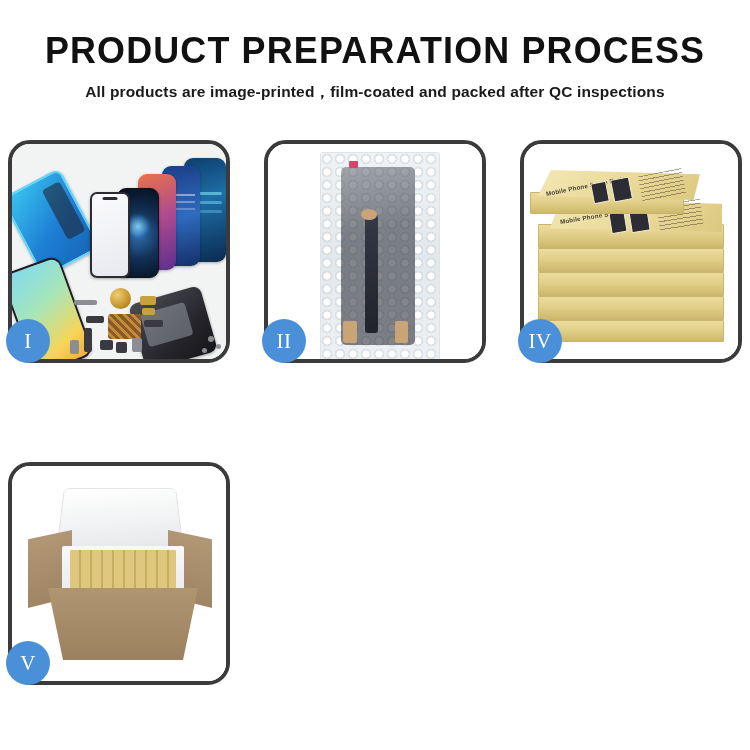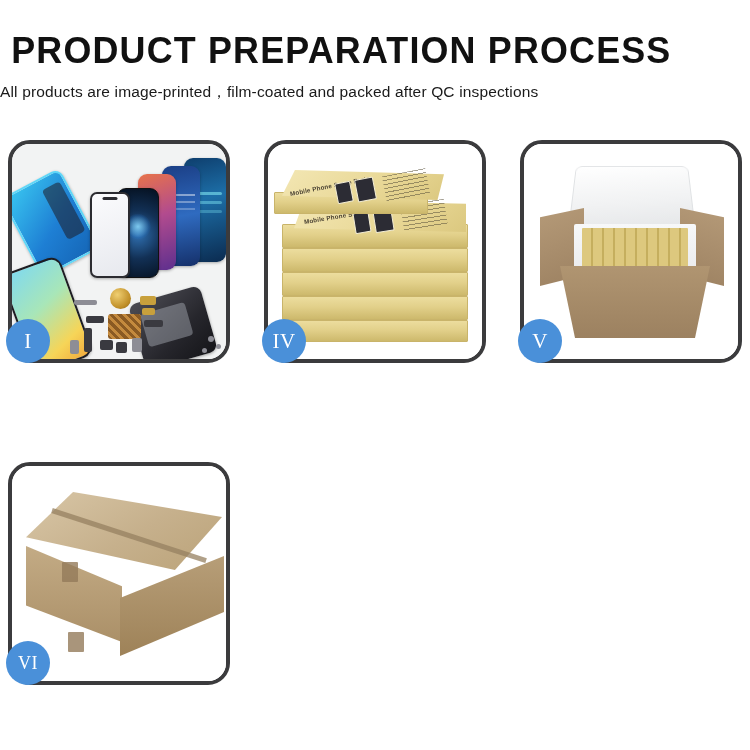--- a/index.html
+++ b/index.html
@@ -10,36 +10,36 @@
   body {
     width: 750px;
     height: 750px;
     overflow: hidden;
     font-family: "Liberation Sans", sans-serif;
     color: #111;
     position: relative;
   }
 
   
-  .header { padding-top: 30px; }
+  .header { text-align: center; padding-top: 30px; }
   .page-title {
     font-family: "Liberation Sans", sans-serif;
     font-size: 37px;
     font-weight: 700;
     letter-spacing: 1.2px;
     color: #111111;
     line-height: 1.15;
     transform: scaleX(0.97);
     margin: 0;
     white-space: nowrap;
   }
   .page-subtitle {
     font-family: "Liberation Sans", sans-serif;
     font-size: 15.5px;
-    font-weight: 400;
+    font-weight: 700;
     color: #1a1a1a;
     margin: 9px 0 0 0;
     letter-spacing: 0.15px;
     white-space: nowrap;
   }
 
   
   .grid {
     position: absolute;
     left: 8px;
@@ -400,20 +400,33 @@
       <div class="part grey" style="left:120px;top:194px;width:10px;height:14px;"></div>
       <div class="part grey" style="left:58px;top:196px;width:9px;height:14px;"></div>
       <div class="part" style="left:132px;top:176px;width:19px;height:7px;"></div>
       <div class="part grey" style="left:196px;top:192px;width:6px;height:6px;border-radius:50%;"></div>
       <div class="part grey" style="left:204px;top:200px;width:5px;height:5px;border-radius:50%;"></div>
       <div class="part grey" style="left:190px;top:204px;width:5px;height:5px;border-radius:50%;"></div>
     </div>
     <div class="badge">I</div>
   </div>
 
+  <div class="card">
+    <div class="card-inner p2">
+      <div class="bubble-bag">
+        <div class="screen-inside"></div>
+        <div class="red-tab"></div>
+        <div class="flex-cable"></div>
+        <div class="conn" style="left:40px;top:56px;width:16px;height:11px;border-radius:50%;"></div>
+        <div class="conn" style="left:22px;top:168px;width:14px;height:22px;"></div>
+        <div class="conn" style="left:74px;top:168px;width:13px;height:22px;"></div>
+      </div>
+    </div>
+    <div class="badge">II</div>
+  </div>
 
 
   <div class="card">
     <div class="card-inner p4">
 
       <div class="stack-box" style="left:14px;top:176px;width:184px;height:20px;"></div>
       <div class="stack-box" style="left:14px;top:152px;width:184px;height:22px;"></div>
       <div class="stack-box" style="left:14px;top:128px;width:184px;height:22px;"></div>
       <div class="stack-box" style="left:14px;top:104px;width:184px;height:22px;"></div>
 
@@ -439,25 +452,14 @@
       <div class="v-foam-lid"></div>
       <div class="v-flap-l"></div>
       <div class="v-flap-r"></div>
       <div class="v-inner-foam"></div>
       <div class="v-trays"></div>
       <div class="v-body"></div>
     </div>
     <div class="badge">V</div>
   </div>
 
-  <div class="card">
-    <div class="card-inner p6">
-      <div class="c-top"></div>
-      <div class="c-seam"></div>
-      <div class="c-left"></div>
-      <div class="c-right"></div>
-      <div class="c-tab" style="left:50px;top:96px;"></div>
-      <div class="c-tab" style="left:56px;top:166px;"></div>
-    </div>
-    <div class="badge wide">VI</div>
-  </div>
 
 </div>
 
 </body></html>

